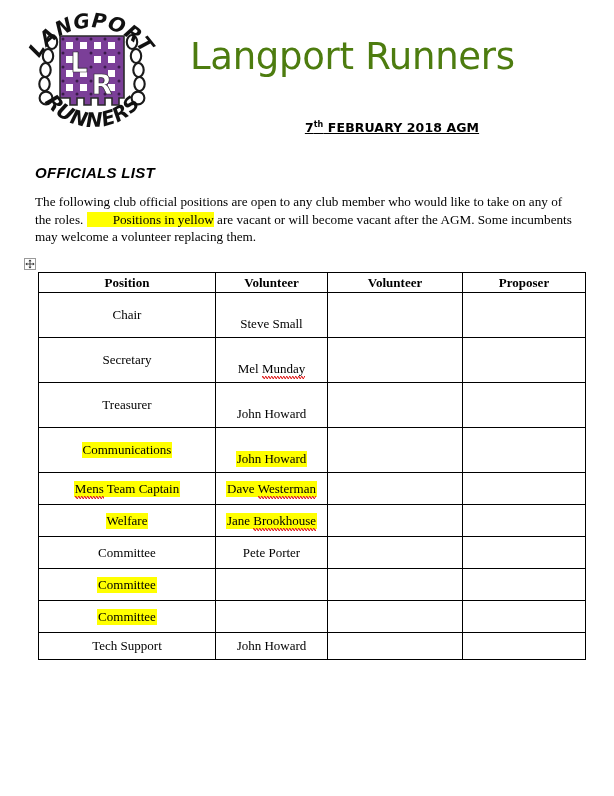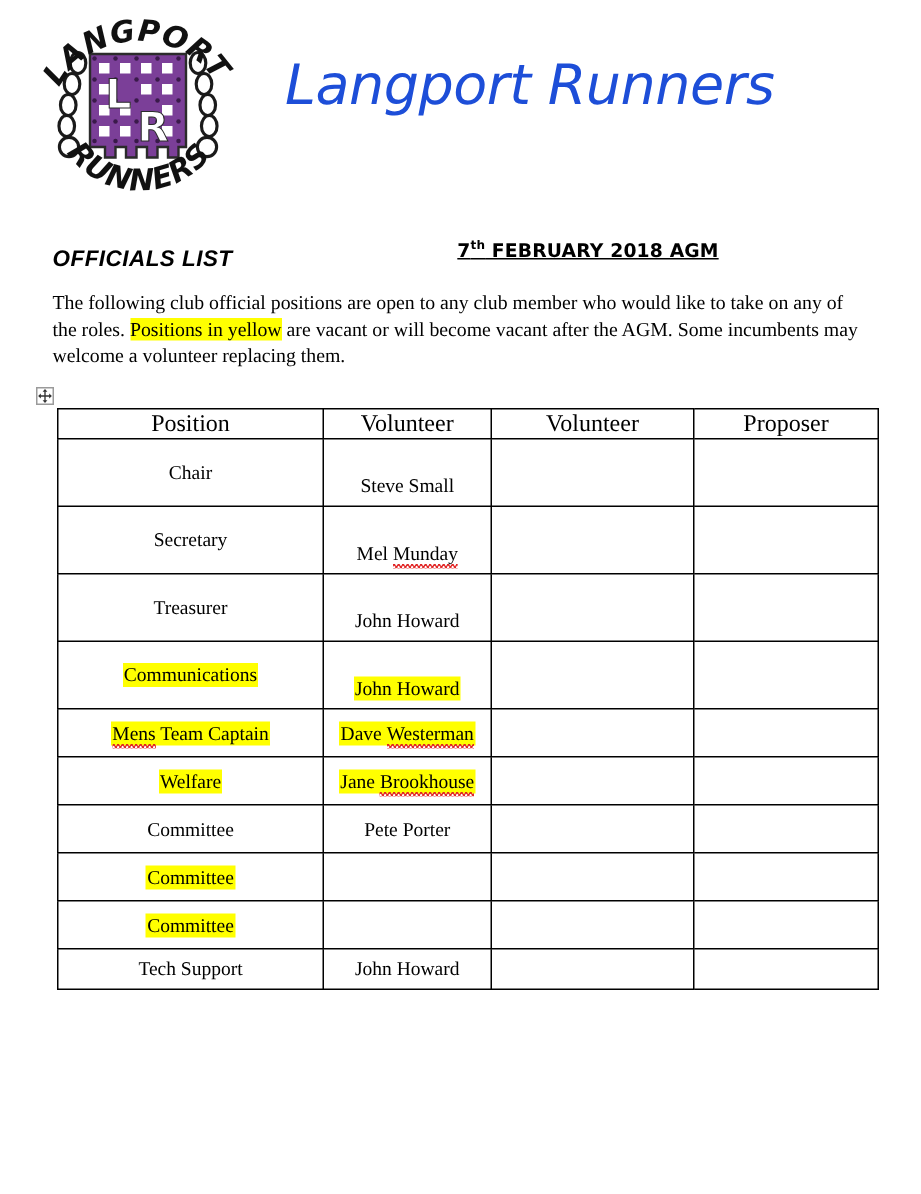--- a/index.html
+++ b/index.html
@@ -40,21 +40,20 @@
     letter-spacing: -0.3px;
     white-space: nowrap;
   }
   .date-line {
     position: absolute;
     left: 0;
     right: 0;
     top: 118px;
     text-align: center;
     padding-left: 170px;
-    margin-top: 40px;
   }
   .date-line .date-inner {
     font-family: "DejaVu Sans", sans-serif;
     font-size: 12.5px;
     font-weight: bold;
     text-decoration: underline;
     letter-spacing: 0.1px;
   }
   .date-line sup {
     font-size: 8px;
@@ -77,20 +76,21 @@
     position: absolute;
     left: 35px;
     top: 193px;
     width: 540px;
     font-size: 13.2px;
     line-height: 17.5px;
     text-align: left;
   }
   .hl {
     background: #FFFF00;
+    padding-left: 26px;
   }
 
   
   .table-wrap {
     position: absolute;
     left: 38px;
     top: 272px;
     width: 547px;
   }
   .move-handle {
@@ -114,22 +114,22 @@
     border: 1.2px solid #000000;
     padding: 0;
     font-size: 13px;
     font-weight: normal;
     text-align: center;
     vertical-align: middle;
     overflow: hidden;
   }
   table.officials thead th {
     height: 19px;
-    font-weight: normal;
-    font-size: 16px;
+    font-weight: bold;
+    font-size: 13px;
     vertical-align: middle;
   }
   col.c-position  { width: 177px; }
   col.c-incumbent { width: 112px; }
   col.c-volunteer { width: 135px; }
   col.c-proposer  { width: 123px; }
 
   td.cell span.txt { display: inline-block; padding: 0 1px; }
 
   
@@ -250,21 +250,21 @@
 
       <text font-family="'DejaVu Sans',sans-serif" font-size="20" font-weight="bold" font-style="italic" fill="#111111" letter-spacing="0.5">
         <textPath href="#arcTop" startOffset="50%" text-anchor="middle">LANGPORT</textPath>
       </text>
       <text font-family="'DejaVu Sans',sans-serif" font-size="20" font-weight="bold" font-style="italic" fill="#111111" letter-spacing="0.5">
         <textPath href="#arcBot" startOffset="50%" text-anchor="middle">RUNNERS</textPath>
       </text>
     </svg>
   </div>
 
-  <div class="doc-title" id="docTitle" style="color: #1d4ed8; font-style: italic;">Langport Runners</div>
+  <div class="doc-title" id="docTitle" style="color: #4d7c0f;">Langport Runners</div>
 
   <div class="date-line">
     <span class="date-inner">
       <span>7</span><sup>th</sup><span> FEBRUARY 2018 AGM</span>
     </span>
   </div>
 </div>
 
 <div class="section-heading">OFFICIALS LIST</div>
 

